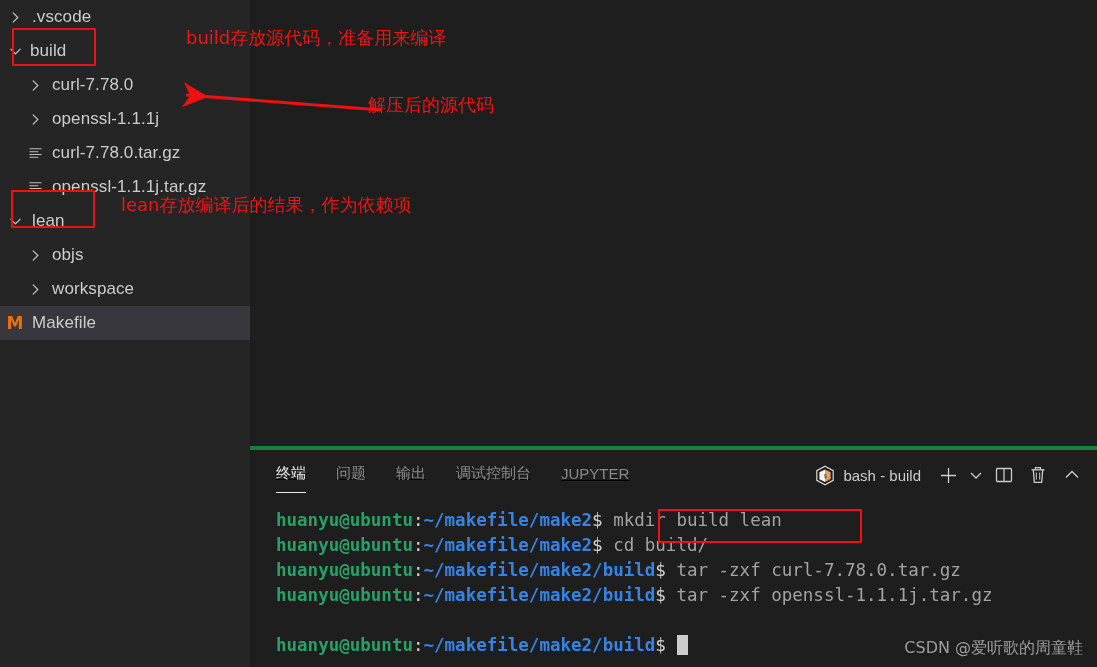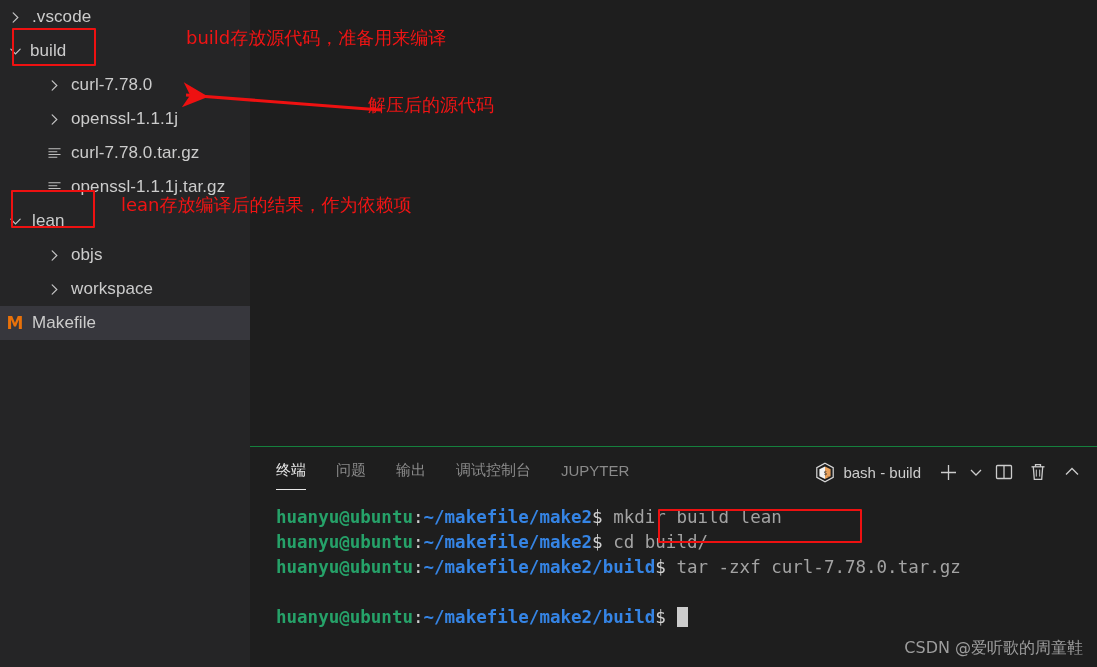--- a/index.html
+++ b/index.html
@@ -15,41 +15,41 @@
   #sidebar{
     position:absolute;left:0;top:0;width:250px;height:667px;
     background:#252526;
   }
   #editor-area{
     position:absolute;left:250px;top:0;right:0;height:446px;
     background:#1e1e1e;
   }
   #panel{
     position:absolute;left:250px;top:446px;right:0;bottom:0;
-    background:#1e1e1e;border-top:1px solid #15803d;
+    background:#1e1e1e;border-top:4px solid #15803d;text-decoration:underline;
   }
 
   
   .tree{position:relative;padding-top:0;}
   .row{
     height:34px;display:flex;align-items:center;
     font-size:17px;color:#cccccc;white-space:nowrap;
     position:relative;
   }
   .row.selected{background:#37373d;}
   .row .twisty{
     width:22px;min-width:22px;display:flex;align-items:center;justify-content:center;
     color:#c5c5c5;
   }
   .row .ficon{
     width:22px;min-width:22px;display:flex;align-items:center;justify-content:center;
   }
   .row .label{letter-spacing:.1px;}
   .indent-0{padding-left:4px;}
-  .indent-1{padding-left:43px;}
+  .indent-1{padding-left:24px;}
   .tw-svg{width:15px;height:15px;display:block;}
   .file-lines{width:15px;height:13px;display:block;}
   .mk-m{
     font-family:"DejaVu Sans",sans-serif;font-weight:bold;font-size:17px;
     color:#e8710a;line-height:1;
   }
 
   
   .anno{
     position:absolute;color:#f01414;font-size:18px;white-space:nowrap;
@@ -253,20 +253,21 @@
               <path d="M3 11.5 L9 5.5 L15 11.5" stroke="#cccccc" stroke-width="1.3" fill="none"></path>
             </svg>
         </span>
       </div>
     </div>
 
     <div id="terminal">
         <div class="tline"><span class="c-user">huanyu@ubuntu</span><span class="c-colon">:</span><span class="c-path">~/makefile/make2</span><span class="c-dollar" style="white-space: pre;">$ </span><span class="c-cmd">mkdir build lean</span></div>
         <div class="tline"><span class="c-user">huanyu@ubuntu</span><span class="c-colon">:</span><span class="c-path">~/makefile/make2</span><span class="c-dollar" style="white-space: pre;">$ </span><span class="c-cmd">cd build/</span></div>
         <div class="tline"><span class="c-user">huanyu@ubuntu</span><span class="c-colon">:</span><span class="c-path">~/makefile/make2/build</span><span class="c-dollar" style="white-space: pre;">$ </span><span class="c-cmd">tar -zxf curl-7.78.0.tar.gz</span></div>
+        <div class="tline"><span class="c-user">huanyu@ubuntu</span><span class="c-colon">:</span><span class="c-path">~/makefile/make2/build</span><span class="c-dollar" style="white-space: pre;">$ </span><span class="c-cmd">tar -zxf openssl-1.1.1j.tar.gz</span></div>
         <div class="tline">&nbsp;</div>
         <div class="tline"><span class="c-user">huanyu@ubuntu</span><span class="c-colon">:</span><span class="c-path">~/makefile/make2/build</span><span class="c-dollar" style="white-space: pre;">$ </span><span class="c-cmd"></span><span class="cursor"></span></div>
       </div>
     <div id="watermark">CSDN @爱听歌的周童鞋</div>
   </div>
 
   <div class="red-box" style="left:12px;top:28px;width:80px;height:34px;"></div>
   <div class="red-box" style="left:11px;top:190px;width:80px;height:34px;"></div>
   <div class="red-box" style="left:658px;top:509px;width:200px;height:30px;"></div>
 

